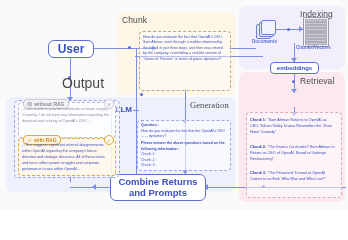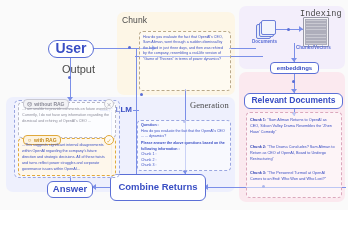--- a/index.html
+++ b/index.html
@@ -9,47 +9,47 @@
   
   .panel{position:absolute;border-radius:7px;}
   .panel-label{position:absolute;font-size:8.5px;color:#4a4a4a;font-weight:400;letter-spacing:.1px;}
 
   #panel-input   {left:117px; top:12px;  width:118px; height:83px;  background:#fdf6e6;}
   #panel-indexing{left:239px; top:6px;   width:106px; height:63px;  background:#f3eefb;}
   #panel-retrieval{left:239px;top:72px;  width:106px; height:130px; background:#fbe9ef;}
   #panel-generation{left:6px; top:97px;  width:229px; height:95px;  background:#eef0fd;}
 
   #lbl-input     {left:122px; top:15px;}
-  #lbl-indexing  {left:300px; top:9px;font-family:Liberation Mono, monospace;}
+  #lbl-indexing  {left:300px; top:9px;}
   #lbl-retrieval {left:300px; top:76px;}
   #lbl-generation{left:190px; top:100px;font-family:Liberation Serif, serif;}
 
   
   .ln{position:absolute;background:#7b8fe8;}
   .lnh{height:1.2px;}
   .lnv{width:1.2px;}
   .dot{position:absolute;width:3px;height:3px;border-radius:50%;background:#5b6fd6;}
   .arw{position:absolute;width:0;height:0;}
   .arw-d{border-left:3px solid transparent;border-right:3px solid transparent;border-top:4px solid #7b8fe8;}
   .arw-r{border-top:3px solid transparent;border-bottom:3px solid transparent;border-left:4px solid #7b8fe8;}
   .arw-l{border-top:3px solid transparent;border-bottom:3px solid transparent;border-right:4px solid #7b8fe8;}
 
   
   .node{position:absolute;background:#ffffff;border:1.3px solid #5b6fd6;border-radius:6px;
         color:#3a4fc4;font-weight:bold;display:flex;align-items:center;justify-content:center;
         text-align:center;line-height:1.08;}
 
-  #node-user   {left:48px;  top:40px;  width:44px;  height:16px; font-size:14px;border-radius:9px;}
+  #node-user   {left:48px;  top:40px;  width:44px;  height:16px; font-size:12px;}
   #node-query  {left:156px; top:22px;  width:43px;  height:14px; font-size:9px; background:#fff;}
   #node-answer {left:47px;  top:181px; width:44px;  height:15px; font-size:9.5px;}
   #node-combine{left:110px; top:174px; width:94px;  height:25px; font-size:9.5px; flex-direction:column;}
   #node-reldocs{left:244px; top:93px;  width:97px;  height:14px; font-size:8.5px;}
   #node-embed  {left:270px; top:62px;  width:47px;  height:10px; font-size:6px; border-width:1px;border-radius:4px;}
 
-  .lbl-free{position:absolute;font-size:11px;color:#4a4a4a;}
+  .lbl-free{position:absolute;font-size:14px;color:#4a4a4a;margin-top:12px;}
   #lbl-output{left:62px; top:63px;}
 
   
   .dashbox{position:absolute;border:1px dashed #b9a98a;border-radius:4px;background:rgba(255,255,255,.45);}
   #query-body{left:139px; top:31px; width:90px; height:58px;}
   #query-text{position:absolute;left:143px; top:35px; width:82px; font-size:3.6px;
               line-height:1.52; color:#3a4fc4; letter-spacing:.02px;}
 
   
   #prompt-box{left:137px; top:120px; width:92px; height:49px; border:1px dashed #9aa6e0; background:rgba(255,255,255,.6);}
@@ -110,20 +110,21 @@
 
 <div class="canvas">
 
   <div class="panel" id="panel-input"></div>
   <div class="panel" id="panel-indexing"></div>
   <div class="panel" id="panel-retrieval"></div>
   <div class="panel" id="panel-generation"></div>
 
   <div class="panel-label" id="lbl-input">Chunk</div>
   <div class="panel-label" id="lbl-indexing">Indexing</div>
+  <div class="panel-label" id="lbl-retrieval">Retrieval</div>
   <div class="panel-label" id="lbl-generation">Generation</div>
 
   <div class="ln lnh" style="left:92px; top:47.5px; width:64px;"></div>
   <div class="dot" style="left:128px; top:46px;"></div>
   <div class="arw arw-r" style="left:152px; top:44.5px;"></div>
 
   <div class="ln lnv" style="left:69.5px; top:56px; height:45px;"></div>
   <div class="dot" style="left:68px; top:76px;"></div>
   <div class="arw arw-d" style="left:66.5px; top:97px;"></div>
 
@@ -187,21 +188,20 @@
       <i></i>
       <i></i>
       <i></i>
       <i></i>
       <i></i>
   </div>
   <div id="lbl-chunks">Chunks/Vectors</div>
 
   <div class="node" id="node-embed">embeddings</div>
 
-  <div class="node" id="node-reldocs">Relevant Documents</div>
 
   <div id="chunk-list"></div>
   <div class="chunk" id="chunk-1">
     <b>Chunk 1:</b><span> "Sam Altman Returns to OpenAI as CEO, Silicon Valley Drama Resembles the 'Zhen Huan' Comedy"</span>
   </div>
   <div class="chunk" id="chunk-2">
     <b>Chunk 2:</b><span> "The Drama Concludes? Sam Altman to Return as CEO of OpenAI, Board to Undergo Restructuring"</span>
   </div>
   <div class="chunk" id="chunk-3">
     <b>Chunk 3:</b><span> "The Personnel Turmoil at OpenAI Comes to an End: Who Won and Who Lost?"</span>
@@ -217,35 +217,35 @@
     <div class="hd">Question :</div>
     <div class="bd">How do you evaluate the fact that the OpenAI's CEO ... ... dynamics?</div>
     <div class="hd" style="margin-top:1.5px;">Please answer the above questions based on the following information :</div>
     <div class="bd">Chunk 1 :</div>
     <div class="bd">Chunk 2 :</div>
     <div class="bd">Chunk 3 :</div>
   </div>
 
   <div class="node" id="node-combine">
     <span>Combine Returns</span>
+    <span>and Prompts</span>
   </div>
 
   <div class="ragwrap"></div>
 
   <div class="ragcard" id="card-norag"></div>
   <div class="ragchip" id="chip-norag">
     <span class="chip-face">☹</span>
     <span>without RAG</span>
   </div>
   <div class="ragmark" id="mark-norag">✕</div>
   <div class="ragtext" id="txt-norag">...I am unable to provide comments on future events. Currently, I do not have any information regarding the dismissal and rehiring of OpenAI's CEO ...</div>
 
   <div class="ragcard" id="card-rag"></div>
   <div class="ragchip" id="chip-rag">
     <span class="chip-face">☺</span>
     <span>with RAG</span>
   </div>
   <div class="ragmark" id="mark-rag">✓</div>
   <div class="ragtext" id="txt-rag">...This suggests significant internal disagreements within OpenAI regarding the company's future direction and strategic decisions. All of these twists and turns reflect power struggles and corporate governance issues within OpenAI...</div>
 
-  <div class="node" id="node-answer">Answer</div>
 
 </div>
 
 </body></html>

